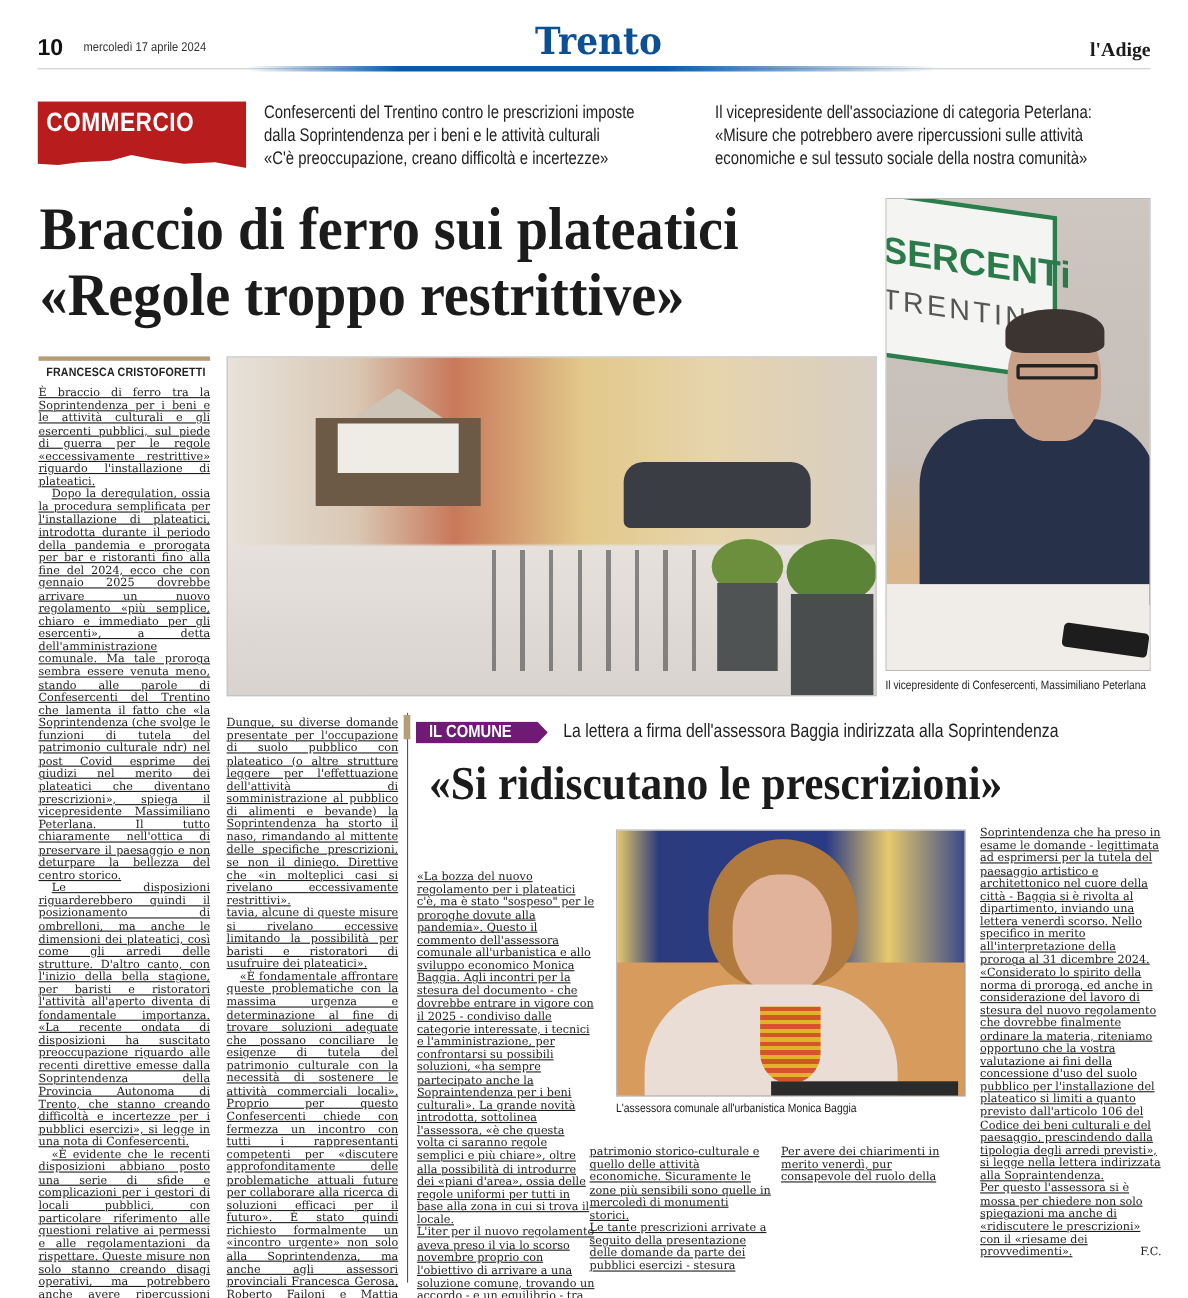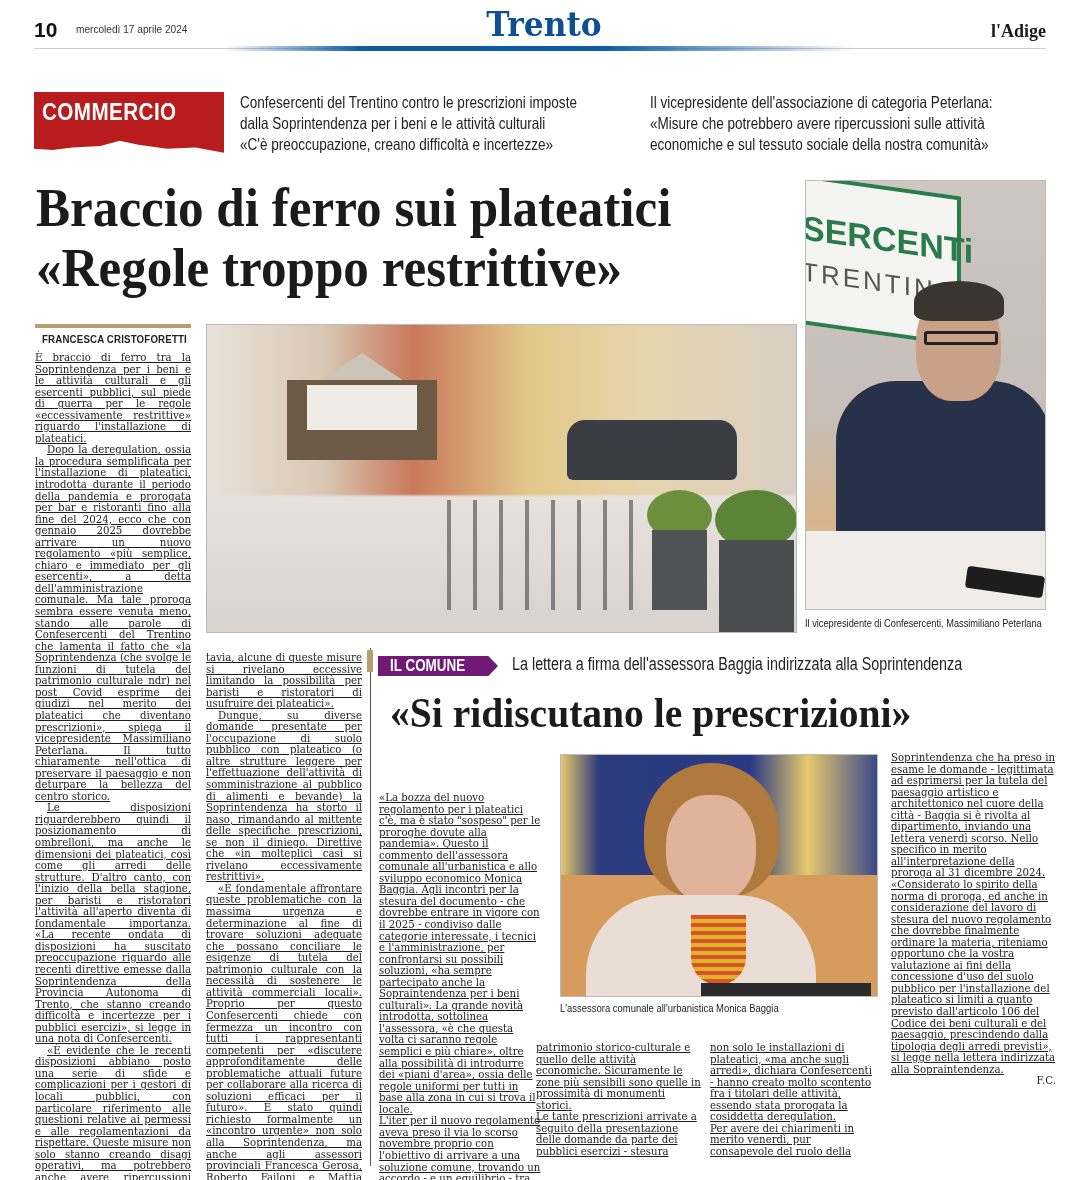--- a/index.html
+++ b/index.html
@@ -1,20 +1,20 @@
 <!DOCTYPE html>
 <html><head>
 <meta charset="utf-8">
 <style>
   * { box-sizing: border-box; margin: 0; padding: 0; }
   html, body { width: 1080px; height: 1180px; background: #ffffff; overflow: hidden; }
   body { position: relative; font-family: "DejaVu Serif", serif; color: #1a1a1a; }
 
   
-  .page-header { position: absolute; left: 34px; top: 8px; width: 1012px; height: 44px; }
+  .page-header { position: absolute; left: 34px; top: 22px; width: 1012px; height: 44px; }
   .page-num { position: absolute; left: 0; top: 10px; font-family: "Liberation Sans", sans-serif; font-weight: 700; font-size: 21px; color: #111; }
   .page-date { position: absolute; left: 42px; top: 15px; font-family: "Liberation Sans", sans-serif; font-size: 11.5px; color: #333; transform: scaleX(0.88); transform-origin: left; }
   .section-title { position: absolute; left: 440px; top: -4px; width: 140px; text-align: center; font-family: "DejaVu Serif", serif; font-weight: 700; font-size: 34px; color: #0d4f93; transform: scaleX(0.92); }
   .brand { position: absolute; right: 0; top: 13px; font-family: "Liberation Serif", serif; font-weight: 700; font-size: 18px; color: #1a1a1a; }
   .header-rule { position: absolute; left: 0; top: 40px; width: 1012px; height: 1px; background: #ccc; }
   .header-bar { position: absolute; left: 190px; top: 38px; width: 630px; height: 5px;
     background: linear-gradient(90deg, rgba(13,79,147,0) 0%, #0d5aa6 22%, #0d5aa6 60%, rgba(13,79,147,0) 100%); }
 
   
   .kicker-tag { position: absolute; left: 34px; top: 92px; width: 190px; height: 66px; background: #b91c1c;
@@ -155,22 +155,22 @@
 </div>
 <div class="caption-peterlana">Il vicepresidente di Confesercenti, Massimiliano Peterlana</div>
 
 <div class="col col-1">
   <p>È braccio di ferro tra la Soprintendenza per i beni e le attività culturali e gli esercenti pubblici, sul piede di guerra per le regole «eccessivamente restrittive» riguardo l'installazione di plateatici.</p>
   <p>Dopo la deregulation, ossia la procedura semplificata per l'installazione di plateatici, introdotta durante il periodo della pandemia e prorogata per bar e ristoranti fino alla fine del 2024, ecco che con gennaio 2025 dovrebbe arrivare un nuovo regolamento «più semplice, chiaro e immediato per gli esercenti», a detta dell'amministrazione comunale. Ma tale proroga sembra essere venuta meno, stando alle parole di Confesercenti del Trentino che lamenta il fatto che «la Soprintendenza (che svolge le funzioni di tutela del patrimonio culturale ndr) nel post Covid esprime dei giudizi nel merito dei plateatici che diventano prescrizioni», spiega il vicepresidente Massimiliano Peterlana. Il tutto chiaramente nell'ottica di preservare il paesaggio e non deturpare la bellezza del centro storico.</p>
   <p>Le disposizioni riguarderebbero quindi il posizionamento di ombrelloni, ma anche le dimensioni dei plateatici, così come gli arredi delle strutture. D'altro canto, con l'inizio della bella stagione, per baristi e ristoratori l'attività all'aperto diventa di fondamentale importanza. «La recente ondata di disposizioni ha suscitato preoccupazione riguardo alle recenti direttive emesse dalla Soprintendenza della Provincia Autonoma di Trento, che stanno creando difficoltà e incertezze per i pubblici esercizi», si legge in una nota di Confesercenti.</p>
   <p>«È evidente che le recenti disposizioni abbiano posto una serie di sfide e complicazioni per i gestori di locali pubblici, con particolare riferimento alle questioni relative ai permessi e alle regolamentazioni da rispettare. Queste misure non solo stanno creando disagi operativi, ma potrebbero anche avere ripercussioni significative sulle attività economiche e sul tessuto sociale della nostra comunità», prosegue Peterlana. L'associazione di categoria ha evidenziato che nel Comune di Trento «sono state emesse numerose limitazioni, al fine di regolarizzare l'occupazione del suolo pubblico da parte dei pubblici esercizi. Tut-</p>
 </div>
 <div class="col col-2">
+  <p>Dunque, su diverse domande presentate per l'occupazione di suolo pubblico con plateatico (o altre strutture leggere per l'effettuazione dell'attività di somministrazione al pubblico di alimenti e bevande) la Soprintendenza ha storto il naso, rimandando al mittente delle specifiche prescrizioni, se non il diniego. Direttive che «in molteplici casi si rivelano eccessivamente restrittivi».</p>
   <p style="text-indent:0">tavia, alcune di queste misure si rivelano eccessive limitando la possibilità per baristi e ristoratori di usufruire dei plateatici».</p>
-  <p>Dunque, su diverse domande presentate per l'occupazione di suolo pubblico con plateatico (o altre strutture leggere per l'effettuazione dell'attività di somministrazione al pubblico di alimenti e bevande) la Soprintendenza ha storto il naso, rimandando al mittente delle specifiche prescrizioni, se non il diniego. Direttive che «in molteplici casi si rivelano eccessivamente restrittivi».</p>
   <p>«È fondamentale affrontare queste problematiche con la massima urgenza e determinazione al fine di trovare soluzioni adeguate che possano conciliare le esigenze di tutela del patrimonio culturale con la necessità di sostenere le attività commerciali locali». Proprio per questo Confesercenti chiede con fermezza un incontro con tutti i rappresentanti competenti per «discutere approfonditamente delle problematiche attuali future per collaborare alla ricerca di soluzioni efficaci per il futuro». È stato quindi richiesto formalmente un «incontro urgente» non solo alla Soprintendenza, ma anche agli assessori provinciali Francesca Gerosa, Roberto Failoni e Mattia Gottardi. A essere chiamati in causa anche il Consorzio dei Comuni e il Comune di Trento rappresentato dal sindaco Ianeselli e dall'assessora Baggia.</p>
 </div>
 
 <div class="col-rule"></div>
 <div class="col-rule-top"></div>
 <div class="ribbon">
   <span>IL COMUNE</span>
 </div>
 <div class="side-deck">La lettera a firma dell'assessora Baggia indirizzata alla Soprintendenza</div>
 <h2 class="side-headline">«Si ridiscutano le prescrizioni»</h2>
@@ -183,23 +183,22 @@
   <div class="necklace"></div>
   <div class="mic"></div>
 </div>
 <div class="caption-baggia">L'assessora comunale all'urbanistica Monica Baggia</div>
 
 <div class="col col-rag col-3">
   <p>«La bozza del nuovo regolamento per i plateatici c'è, ma è stato "sospeso" per le proroghe dovute alla pandemia». Questo il commento dell'assessora comunale all'urbanistica e allo sviluppo economico Monica Baggia. Agli incontri per la stesura del documento - che dovrebbe entrare in vigore con il 2025 - condiviso dalle categorie interessate, i tecnici e l'amministrazione, per confrontarsi su possibili soluzioni, «ha sempre partecipato anche la Sopraintendenza per i beni culturali». La grande novità introdotta, sottolinea l'assessora, «è che questa volta ci saranno regole semplici e più chiare», oltre alla possibilità di introdurre dei «piani d'area», ossia delle regole uniformi per tutti in base alla zona in cui si trova il locale.</p>
   <p>L'iter per il nuovo regolamento aveva preso il via lo scorso novembre proprio con l'obiettivo di arrivare a una soluzione comune, trovando un accordo - e un equilibrio - tra la richiesta di tutela del</p>
 </div>
 <div class="col col-rag col-4">
-  <p>patrimonio storico-culturale e quello delle attività economiche. Sicuramente le zone più sensibili sono quelle in prossimità di monumenti storici.</p>
+  <p>patrimonio storico-culturale e quello delle attività economiche. Sicuramente le zone più sensibili sono quelle in mercoledì di monumenti storici.</p>
   <p>Le tante prescrizioni arrivate a seguito della presentazione delle domande da parte dei pubblici esercizi - stesura</p>
 </div>
 <div class="col col-rag col-5">
-  <p>non solo le installazioni di plateatici, «ma anche sugli arredi», dichiara Confesercenti - hanno creato molto scontento fra i titolari delle attività, essendo stata prorogata la cosiddetta deregulation.</p>
   <p>Per avere dei chiarimenti in merito venerdì, pur consapevole del ruolo della</p>
 </div>
 <div class="col col-rag col-6">
   <p>Soprintendenza che ha preso in esame le domande - legittimata ad esprimersi per la tutela del paesaggio artistico e architettonico nel cuore della città - Baggia si è rivolta al dipartimento, inviando una lettera venerdì scorso. Nello specifico in merito all'interpretazione della proroga al 31 dicembre 2024. «Considerato lo spirito della norma di proroga, ed anche in considerazione del lavoro di stesura del nuovo regolamento che dovrebbe finalmente ordinare la materia, riteniamo opportuno che la vostra valutazione ai fini della concessione d'uso del suolo pubblico per l'installazione del plateatico si limiti a quanto previsto dall'articolo 106 del Codice dei beni culturali e del paesaggio, prescindendo dalla tipologia degli arredi previsti», si legge nella lettera indirizzata alla Sopraintendenza.</p>
-  <p> <span class="signoff">F.C.</span></p>
+  <p><span>Per questo l'assessora si è mossa per chiedere non solo spiegazioni ma anche di «ridiscutere le prescrizioni» con il «riesame dei provvedimenti».</span> <span class="signoff">F.C.</span></p>
 </div>
 
 </body></html>

